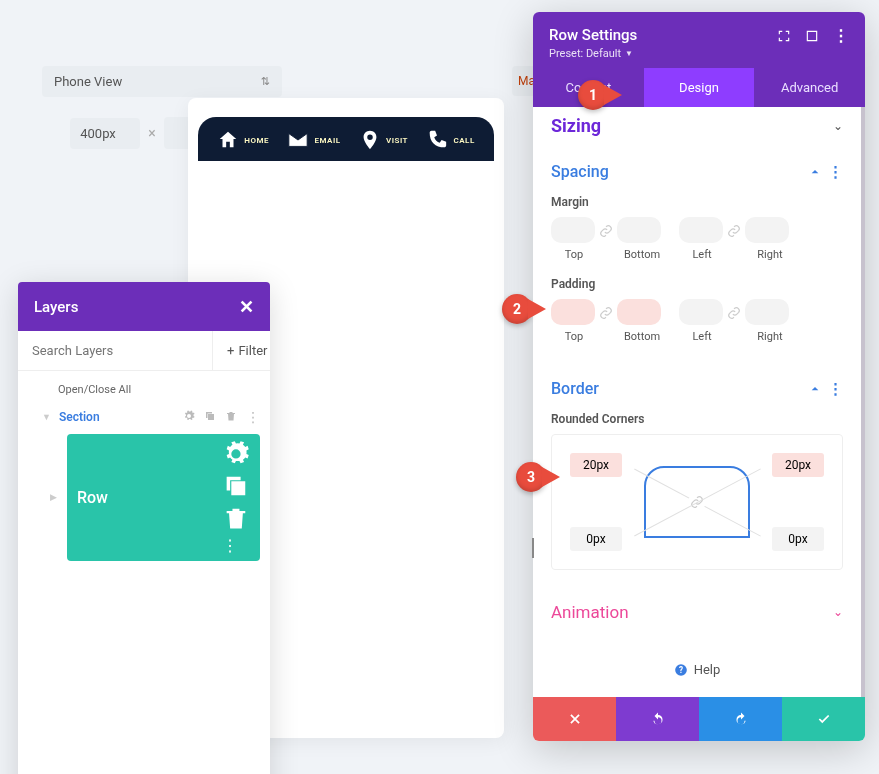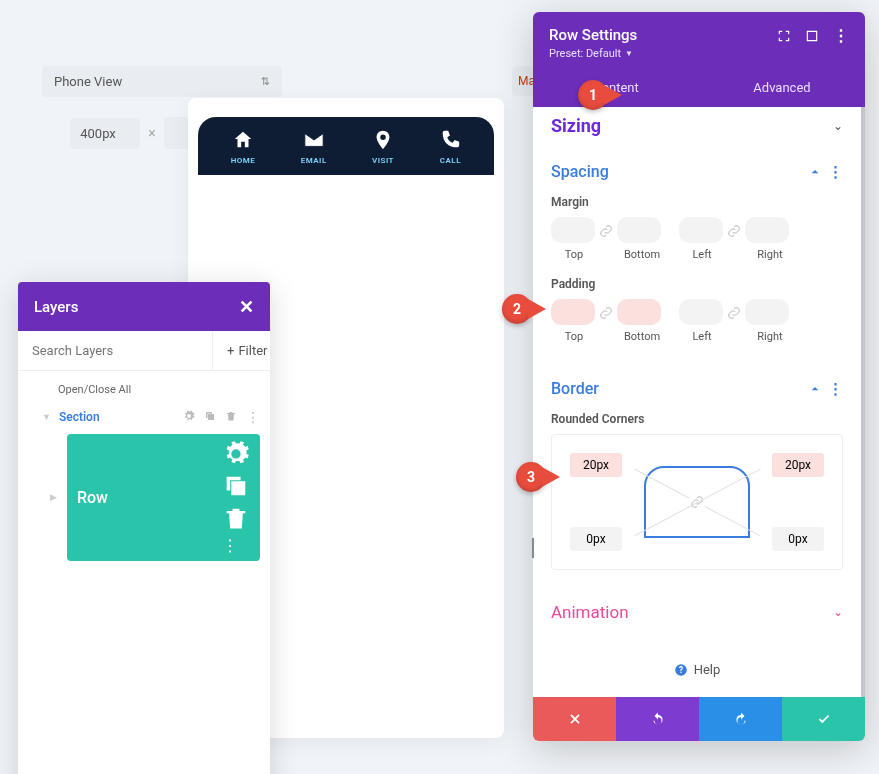--- a/index.html
+++ b/index.html
@@ -10,21 +10,21 @@
   .select-box { background: #e9edf1; border-radius: 4px; padding: 8px 12px; font-size: 13px; color: #555; display: flex; align-items: center; justify-content: space-between; cursor: pointer; }
   .phone-view { width: 240px; }
   .px-group { display: flex; align-items: center; gap: 8px; }
   .px-input { width: 70px; background: #e9edf1; border-radius: 4px; padding: 8px 10px; font-size: 13px; color: #555; }
   .px-blank { width: 90px; background: #e9edf1; border-radius: 4px; padding: 8px 10px; height: 32px; }
   .px-sep { color: #aaa; font-size: 14px; }
 
   
   .phone-preview { position: absolute; top: 98px; left: 188px; width: 316px; height: 640px; background: #fff; border-radius: 8px; box-shadow: 0 4px 20px rgba(0,0,0,0.06); }
   .phone-nav { position: absolute; top: 19px; left: 10px; right: 10px; background: #0e1c34; border-radius: 18px 18px 0 0; display: flex; justify-content: space-around; padding: 12px 10px 10px; }
-  .phone-nav-item { display: flex; flex-direction: column; align-items: center; gap: 5px; color: #7dd3fc; }
+  .phone-nav-item { display: flex; align-items: center; gap: 5px; color: #fef9c3; }
   .phone-nav-item svg { width: 22px; height: 22px; fill: #fff; }
   .phone-nav-item span { font-size: 8px; letter-spacing: 0.5px; font-weight: 600; }
 
   
   .layers-panel { position: absolute; top: 282px; left: 18px; width: 252px; background: #fff; border-radius: 4px; box-shadow: 0 6px 30px rgba(0,0,0,0.15); }
   .layers-header { background: #6c2eb9; color: #fff; padding: 14px 16px; display: flex; justify-content: space-between; align-items: center; border-radius: 4px 4px 0 0; }
   .layers-header h3 { font-size: 15px; font-weight: 500; }
   .layers-header .close { font-size: 18px; cursor: pointer; font-weight: bold; }
   .layers-search { display: flex; border-bottom: 1px solid #eee; }
   .layers-search input { flex: 1; border: none; padding: 12px 14px; font-size: 13px; outline: none; }
@@ -217,20 +217,21 @@
           <path d="M3 3h6v2H5v4H3zM15 3h6v6h-2V5h-4zM3 15h2v4h4v2H3zM19 15h2v6h-6v-2h4z"></path>
         </svg>
       <svg viewBox="0 0 24 24">
           <path d="M4 4h16v16H4zM4 4v16M20 4v16" stroke="#fff" stroke-width="2" fill="none"></path>
         </svg>
       <span class="dots">⋮</span>
     </div>
   </div>
   <div class="sp-tabs">
     <div class="sp-tab"><span>Content</span></div>
+    <div class="sp-tab active"><span>Design</span></div>
     <div class="sp-tab"><span>Advanced</span></div>
   </div>
   <div class="sp-body">
     <div class="sp-section-peek">
       <span style="color:#6d28d9;font-weight:bold;">Sizing</span>
       <span style="font-size:12px;">⌄</span>
     </div>
 
     <div class="sp-section">
       <div class="sp-section-hd">

